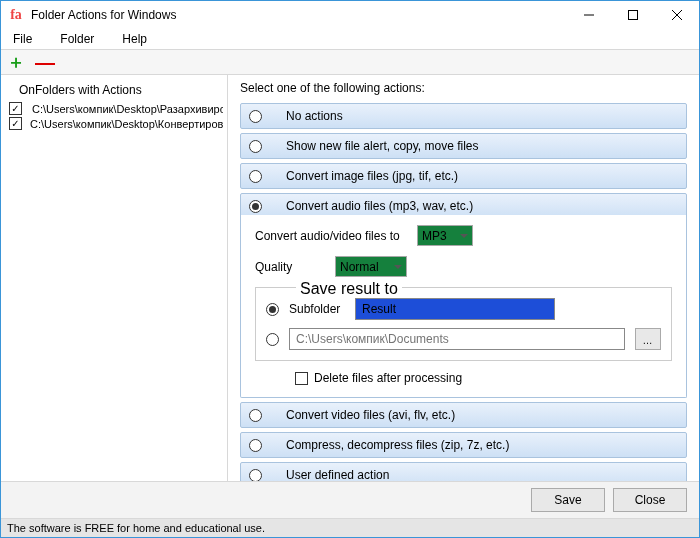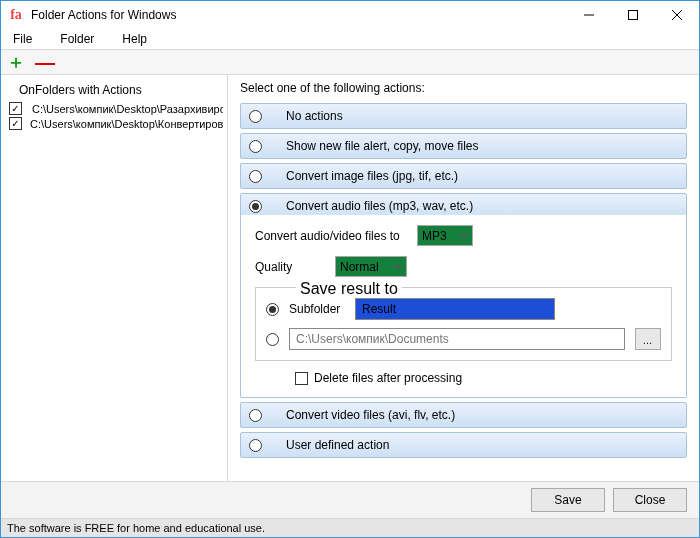--- a/index.html
+++ b/index.html
@@ -181,20 +181,24 @@
             <span>Delete files after processing</span>
           </div>
         </div>
       </div>
 
       <div class="action-row">
         <span class="radio"></span>
         <span>Convert video files (avi, flv, etc.)</span>
       </div>
 
+      <div class="action-row">
+        <span class="radio"></span>
+        <span>Compress, decompress files (zip, 7z, etc.)</span>
+      </div>
 
       <div class="action-row">
         <span class="radio"></span>
         <span>User defined action</span>
       </div>
 
     </div>
   </div>
 
   <div class="footer-bar">

